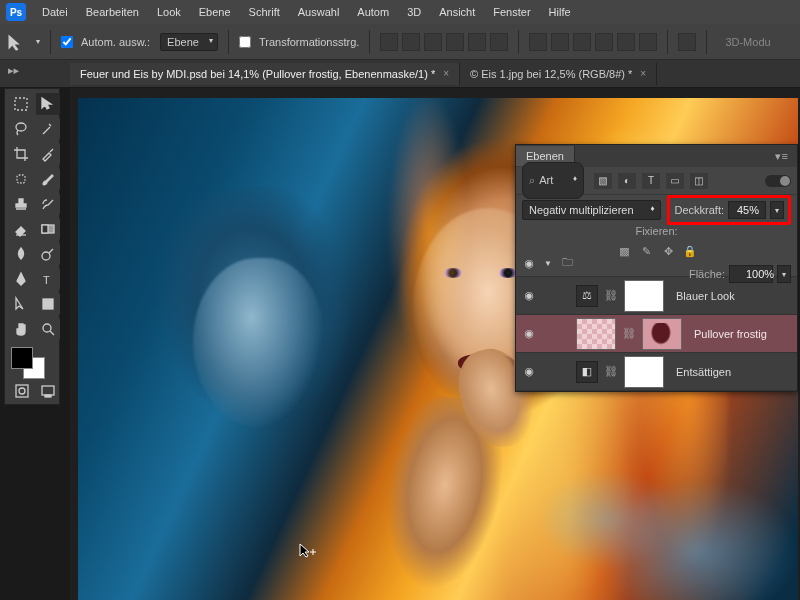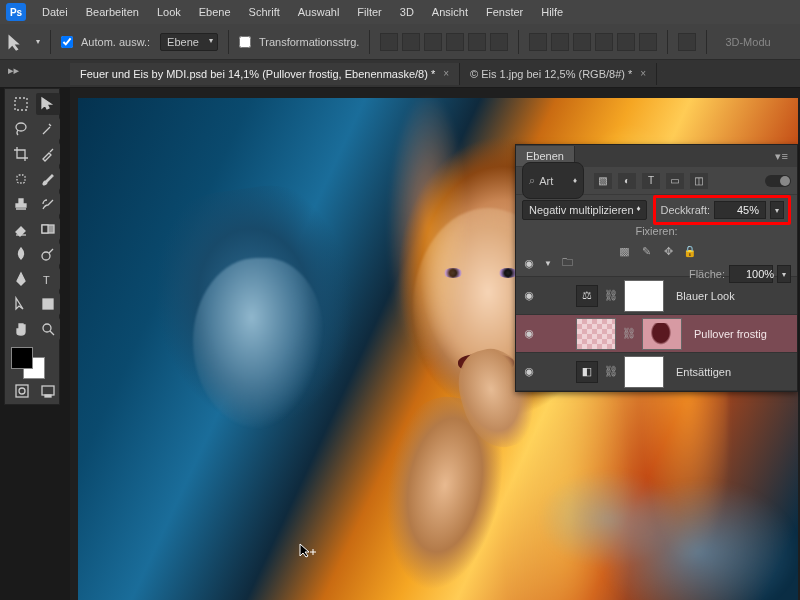--- a/index.html
+++ b/index.html
@@ -64,34 +64,34 @@
 
 .cursor { position: absolute; left: 228px; top: 454px; width: 20px; height: 20px; }
 .cursor svg { stroke: #fff; fill: #000; }
 
 
 .panel { position: absolute; top: 144px; right: 2px; width: 283px; background: #454545; border: 1px solid #222; box-shadow: 0 2px 6px rgba(0,0,0,.5); }
 .panel-tab { display: flex; align-items: center; background: #3b3b3b; height: 22px; }
 .panel-tab .t { background: #525252; color: #ddd; padding: 4px 10px; border-right: 1px solid #2a2a2a; }
 .panel-tab .menu { margin-left: auto; padding: 0 8px; color: #aaa; letter-spacing: 1px; }
 .panel-row { display: flex; align-items: center; height: 28px; padding: 0 6px; gap: 6px; border-bottom: 1px solid #393939; }
-.art-filter { background: #2f2f2f; color: #ccc; border: 1px solid #222; padding: 11px 6px; border-radius: 8px; display: flex; align-items: center; gap: 4px; width: 62px; }
+.art-filter { background: #2f2f2f; color: #ccc; border: 1px solid #222; padding: 11px 6px; border-radius: 8px; display: flex; gap: 4px; width: 62px; }
 .art-filter::before { content: "⌕"; color: #999; }
 .art-filter .dd { margin-left: auto; font-size: 8px; }
 .filter-icons { display: flex; gap: 6px; margin-left: 4px; }
 .filter-icons .fi { width: 18px; height: 16px; background: #3a3a3a; display: flex; align-items: center; justify-content: center; color: #ccc; font-size: 10px; }
 .switch { width: 26px; height: 12px; background: #2a2a2a; border-radius: 6px; position: relative; margin-left: auto; }
 .switch::after { content: ""; position: absolute; right: 1px; top: 1px; width: 10px; height: 10px; border-radius: 50%; background: #888; }
 
 .blend-row { display: flex; align-items: center; height: 30px; padding: 0 6px; gap: 6px; }
 .blend-sel { flex: 1; background: #2f2f2f; color: #ddd; border: 1px solid #222; padding: 3px 6px; border-radius: 2px; display: flex; }
 .blend-sel .dd { margin-left: auto; font-size: 8px; }
 .opac-wrap { display: flex; align-items: center; gap: 4px; border: 3px solid #ff0000; padding: 3px 4px; border-radius: 2px; }
 .opac-wrap .lbl { color: #ccc; }
-.opac-val { background: #2f2f2f; color: #eee; border: 1px solid #222; padding: 2px 6px; width: 52px; text-align: right; }
+.opac-val { background: #2f2f2f; color: #eee; border: 1px solid #222; padding: 2px 6px; width: 38px; text-align: right; }
 .opac-dd { width: 14px; height: 18px; background: #2f2f2f; border: 1px solid #222; display: flex; align-items: center; justify-content: center; font-size: 8px; }
 
 .lock-row { display: flex; align-items: center; height: 26px; padding: 0 6px; gap: 6px; flex-direction: column; }
 .lock-row .lbl { color: #aaa; }
 .lock-icons { display: flex; gap: 4px; margin-left: 2px; }
 .lock-icons .li { width: 18px; height: 16px; display: flex; align-items: center; justify-content: center; color: #aaa; font-size: 11px; }
 .fill-wrap { margin-left: auto; display: flex; align-items: center; gap: 4px; }
 .fill-wrap .val { background: #2f2f2f; color: #eee; border: 1px solid #222; padding: 2px 16px; width: 44px; text-align: right; }
 
 .layers { background: #3e3e3e; }
@@ -122,21 +122,21 @@
 <body>
 
 <div class="menubar">
   <div class="ps-logo">Ps</div>
   <div class="menu-item">Datei</div>
   <div class="menu-item">Bearbeiten</div>
   <div class="menu-item">Look</div>
   <div class="menu-item">Ebene</div>
   <div class="menu-item">Schrift</div>
   <div class="menu-item">Auswahl</div>
-  <div class="menu-item">Filter</div>
+  <div class="menu-item">Autom</div>
   <div class="menu-item">3D</div>
   <div class="menu-item">Ansicht</div>
   <div class="menu-item">Fenster</div>
   <div class="menu-item">Hilfe</div>
 </div>
 
 <div class="optionsbar">
   <div class="move-arrow">
     <svg viewBox="0 0 16 16">
         <path d="M2 2 L2 14 L5 11 L8 15 L10 14 L7 10 L11 10 Z" fill="#ccc"></path>
@@ -174,21 +174,21 @@
   </div>
   <div class="opt-divider"></div>
   <div class="align-ico"></div>
   <div class="opt-divider"></div>
   <div class="mode3d">3D-Modu</div>
 </div>
 
 <div class="tabsrow">
   <span class="collapse">▸▸</span>
   <div class="doc-tab active">
-    <span>Feuer und Eis by MDI.psd bei 14,1% (Pullover frostig, Ebenenmaske/8) *</span>
+    <span>Feuer und Eis by MDI.psd bei 14,1% (Pullover frostig, Ebenenmaske/1) *</span>
     <span class="tab-close">×</span>
   </div>
   <div class="doc-tab">
     <span>© Eis 1.jpg bei 12,5% (RGB/8#) *</span>
     <span class="tab-close">×</span>
   </div>
 </div>
 
 <div class="toolbox">
   <div class="tool">

